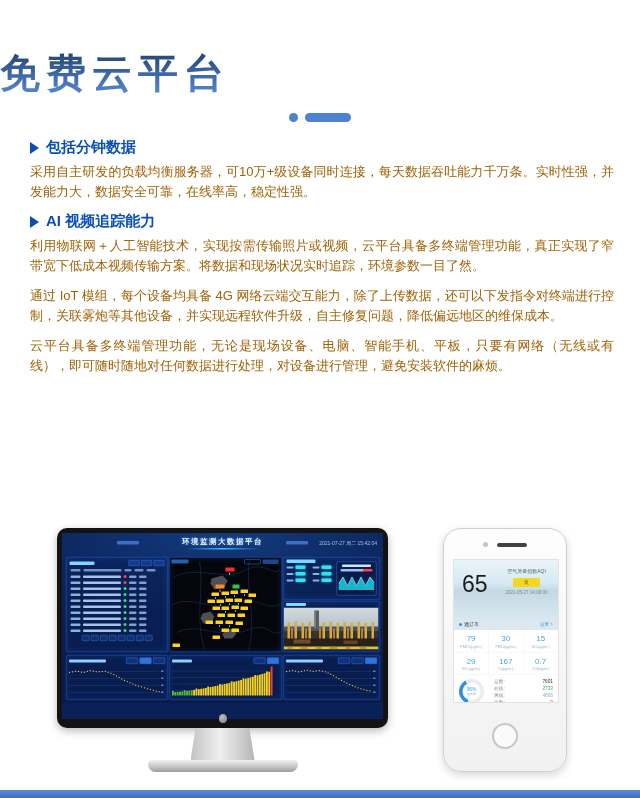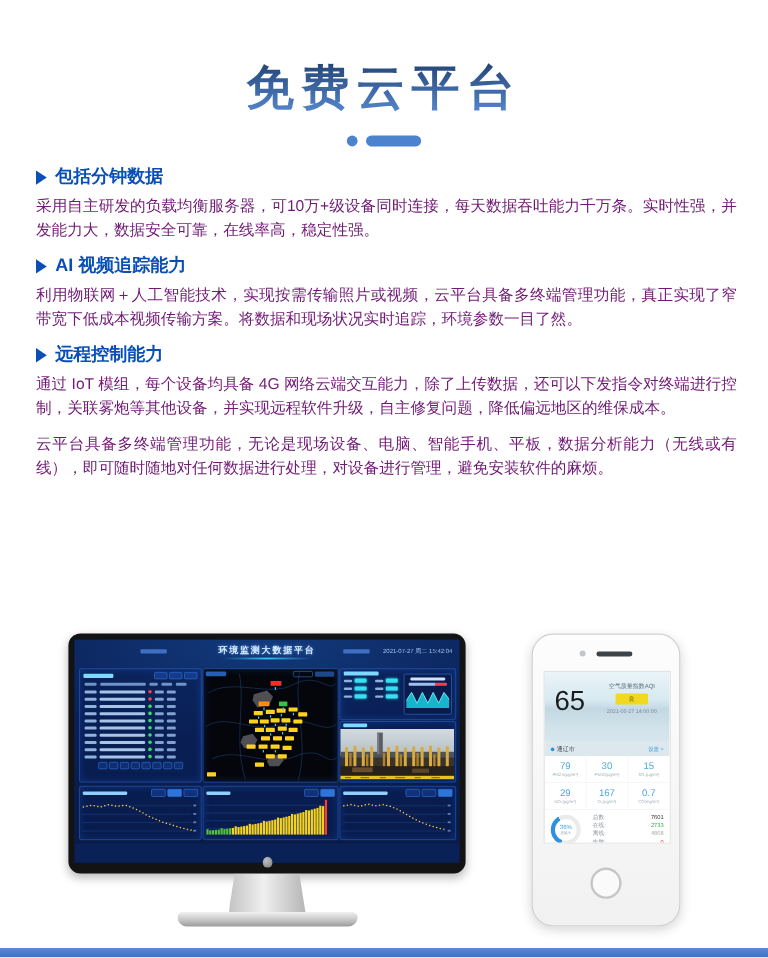--- a/index.html
+++ b/index.html
@@ -1,30 +1,30 @@
 <!DOCTYPE html>
 <html><head>
 <meta charset="utf-8">
 <style>
   html,body{margin:0;padding:0}
   .page{position:relative;width:640px;height:798px;background:#fff;overflow:hidden;
         font-family:"Liberation Sans","DejaVu Sans",sans-serif}
   
-  .title{margin:46px 0 0;text-align:center;font-size:40px;font-weight:800;letter-spacing:6px;
+  .title{margin:46px 0 0;text-align:left;font-size:40px;font-weight:800;letter-spacing:6px;
          color:#2a5da8;background:linear-gradient(180deg,#203f6f 5%,#5a8ed6 95%);
          -webkit-background-clip:text;background-clip:text;-webkit-text-fill-color:transparent}
   .divider{display:flex;align-items:center;justify-content:center;gap:7px;margin-top:12px}
   .divider .dot{width:9px;height:9px;border-radius:50%;background:#4d82cf}
   .divider .bar{width:46px;height:9px;border-radius:5px;background:#4d82cf}
   
   .sections{padding:16px 26px 0 30px}
   .sec{margin-bottom:11px}
   .sec h2{display:flex;align-items:center;gap:7px;margin:0 0 5px;font-size:15px;font-weight:700;color:#0a4fb5}
   .tri{width:0;height:0;border-left:9px solid #0a4fb5;border-top:6px solid transparent;border-bottom:6px solid transparent}
-  .sec p{margin:0;font-size:13px;line-height:1.5;color:#701a75;text-align:justify}
+  .sec p{margin:0;font-size:13px;line-height:1.5;color:#a16207;text-align:justify}
   
   .devices{position:absolute;left:0;top:520px;width:640px;height:270px}
   .monitor{position:absolute;left:57px;top:8px;width:331px}
   .bezel{width:331px;height:200px;background:#131313;border-radius:10px;padding:5px;box-sizing:border-box;
          box-shadow:0 3px 8px rgba(0,0,0,.28);position:relative}
   .screen{width:321px;height:186px;overflow:hidden;background:#0a2158;position:relative}
   .apple{position:absolute;left:50%;bottom:5px;transform:translateX(-50%);width:8px;height:9px;
          border-radius:50% 50% 46% 46%;background:radial-gradient(circle at 35% 35%,#bfbfbf,#7d7d7d)}
   .neck{position:absolute;left:50%;top:200px;transform:translateX(-50%);width:64px;height:32px;
         background:linear-gradient(90deg,#c3c3c3,#f0f0f0 45%,#b5b5b5);
@@ -146,28 +146,24 @@
       <p>采用自主研发的负载均衡服务器，可10万+级设备同时连接，每天数据吞吐能力千万条。实时性强，并发能力大，数据安全可靠，在线率高，稳定性强。</p>
     </div>
     <div class="sec">
       <h2>
           <span class="tri"></span>
           <span>AI 视频追踪能力</span>
         </h2>
       <p>利用物联网＋人工智能技术，实现按需传输照片或视频，云平台具备多终端管理功能，真正实现了窄带宽下低成本视频传输方案。将数据和现场状况实时追踪，环境参数一目了然。</p>
     </div>
     <div class="sec">
-      <h2>
-          <span class="tri"></span>
-          <span>远程控制能力</span>
-        </h2>
       <p>通过 IoT 模组，每个设备均具备 4G 网络云端交互能力，除了上传数据，还可以下发指令对终端进行控制，关联雾炮等其他设备，并实现远程软件升级，自主修复问题，降低偏远地区的维保成本。</p>
     </div>
     <div class="sec">
-      <p>云平台具备多终端管理功能，无论是现场设备、电脑、智能手机、平板，数据分析能力（无线或有线），即可随时随地对任何数据进行处理，对设备进行管理，避免安装软件的麻烦。</p>
+      <p>云平台具备多终端管理功能，无论是现场设备、电脑、智能手机、平板，只要有网络（无线或有线），即可随时随地对任何数据进行处理，对设备进行管理，避免安装软件的麻烦。</p>
     </div>
   </div>
 
   <div class="devices">
 
     <div class="monitor">
       <div class="bezel">
         <div class="screen">
           <div class="dash">
             <span class="m1"></span>

